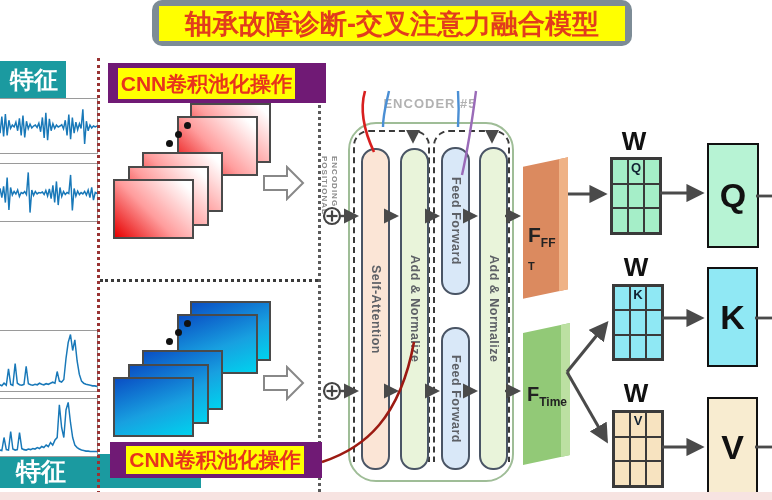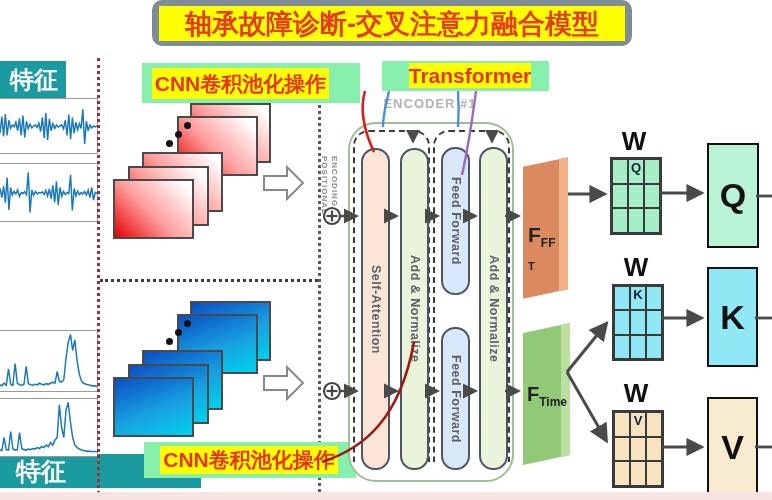--- a/index.html
+++ b/index.html
@@ -3,21 +3,21 @@
 <meta charset="utf-8">
 <style>
   html,body{margin:0;padding:0;background:#fff;font-family:"Liberation Sans",sans-serif;}
   #canvas{position:relative;width:772px;height:500px;background:#fff;overflow:hidden;}
   .abs{position:absolute;}
   
   .main-title-frame{left:152px;top:0;width:480px;height:46px;background:#7d8c96;border-radius:10px;}
   .main-title-inner{position:absolute;left:7px;top:6px;right:7px;bottom:5px;background:#ffff00;
     display:flex;align-items:center;justify-content:center;font-size:27px;font-weight:bold;color:#e23c1c;white-space:nowrap;}
   
-  .teal-box{background:#86efac;margin-left:34px;}
+  .teal-box{background:#701a75;}
   .yel-inner{position:absolute;background:#ffff00;display:flex;align-items:center;justify-content:center;
     font-weight:bold;color:#e8341c;white-space:nowrap;overflow:hidden;}
   .feat-label{background:#1b9aa0;color:#fff;font-weight:bold;display:flex;align-items:center;}
   
   .plot{background:#fff;border:1px solid #9a9a9a;}
   .plot svg{display:block;width:100%;height:100%;}
   
   .vdots{width:0;border-left:3px dotted #993333;}
   .vdots2{width:0;border-left:3px dotted #5a5a5a;}
   .hdots{height:0;border-top:3px dotted #3a3a3a;}
@@ -110,25 +110,22 @@
   <div class="abs dot" style="left:175px;top:329px;"></div>
   <div class="abs dot" style="left:184px;top:320px;"></div>
 
   <svg class="abs" style="left:263px;top:165px;width:42px;height:36px;" viewBox="0 0 42 36">
     <polygon points="1,11 24,11 24,2 40,18 24,34 24,25 1,25" fill="#ffffff" stroke="#888" stroke-width="2"></polygon>
   </svg>
   <svg class="abs" style="left:263px;top:365px;width:42px;height:36px;" viewBox="0 0 42 36">
     <polygon points="1,11 24,11 24,2 40,18 24,34 24,25 1,25" fill="#ffffff" stroke="#888" stroke-width="2"></polygon>
   </svg>
 
-  <div class="abs teal-box" style="left:348px;top:61px;width:167px;height:30px;">
-    <div class="yel-inner" style="left:27px;top:2px;width:122px;height:25px;font-size:21px;">Transformer</div>
-  </div>
-
-  <div class="abs enc-title" style="left:360px;top:96px;width:140px;">ENCODER #1</div>
+
+  <div class="abs enc-title" style="left:360px;top:96px;width:140px;">ENCODER #5</div>
   <div class="abs enc-outer"></div>
   <div class="abs dashed-box" style="left:353px;top:130px;width:73px;height:330px;"></div>
   <div class="abs dashed-box" style="left:433px;top:130px;width:73px;height:330px;"></div>
 
   <div class="abs pill" style="left:361px;top:148px;width:25px;height:318px;background:#fbe5d6;">
     <span class="vtext">Self-Attention</span>
   </div>
   <div class="abs pill" style="left:400px;top:148px;width:25px;height:318px;background:#e9f4da;">
     <span class="vtext">Add &amp; Normalize</span>
   </div>

